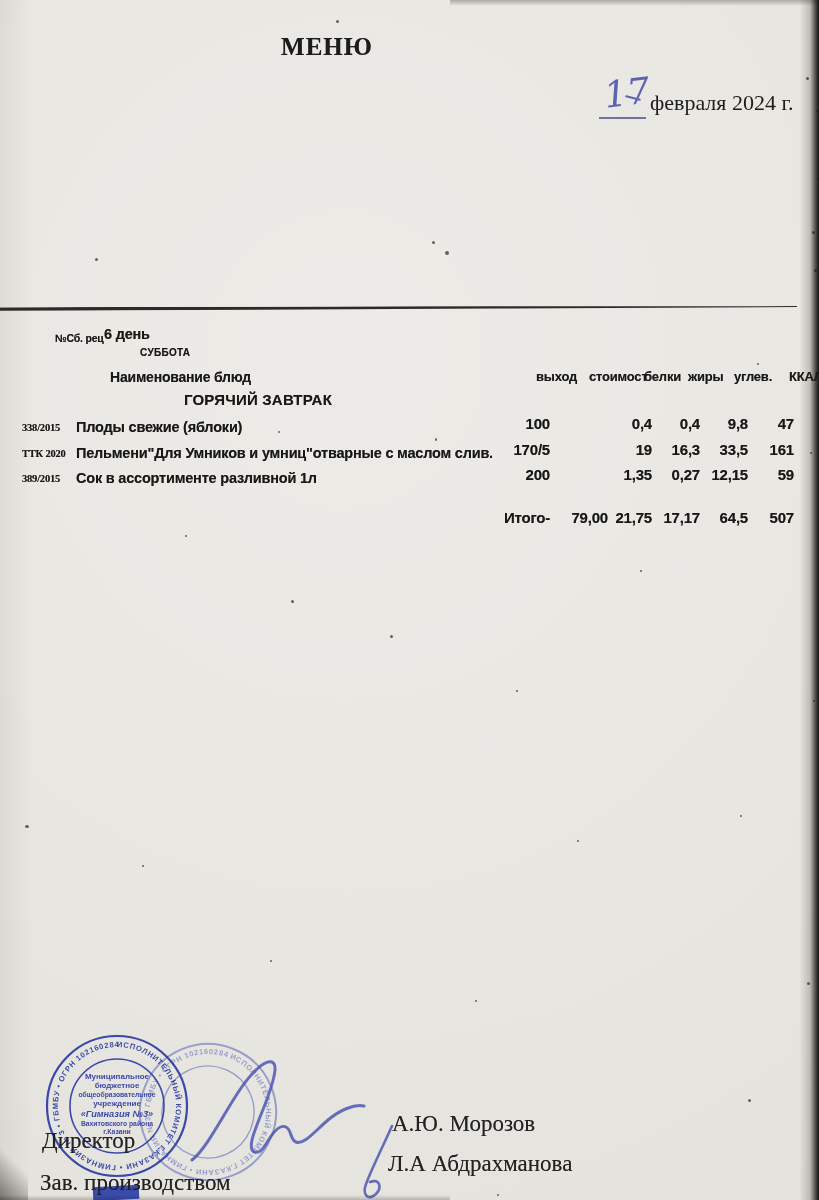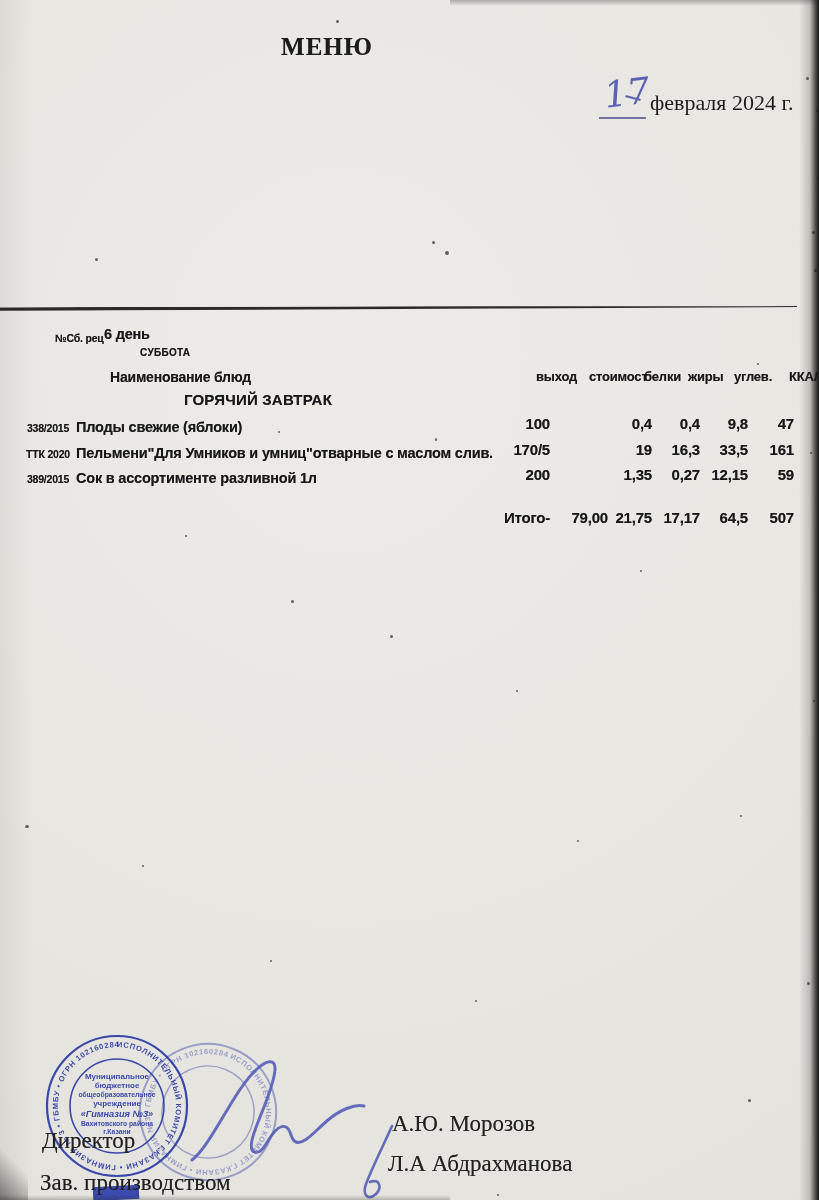--- a/index.html
+++ b/index.html
@@ -34,21 +34,21 @@
     color:#181818; text-shadow:0 0 0.4px rgba(20,20,20,0.55);
     letter-spacing:-0.2px; white-space:nowrap;padding-left:33px; }
   .lbl-small { left:22px; top:332px; font-size:10.5px; }
   .lbl-day   { left:71px; top:326px; font-size:14.5px; }
   .lbl-weekday { left:72px; top:347px; font-size:10px; letter-spacing:0.3px;margin-left:35px; }
   .lbl-namehdr { left:77px; top:369px; font-size:14px; }
   .hdr { top:369px; font-size:13px; }
   .lbl-section { left:151px; top:391px; font-size:15px; letter-spacing:0.2px; }
   .t-row { left:0; width:819px; height:22px; font-size:15px; }
   .t-row span { position:absolute; }
-  .c-code { left:22px; width:52px; top:7px; font-size:10.5px; text-align:center; }
+  .c-code { left:22px; width:52px; top:7px; font-size:10.5px; text-align:left;font-family:Liberation Serif, serif; }
   .c-name { left:76px; top:4px; font-size:14.5px; }
   .c-out  { left:488px; width:62px; text-align:right; }
   .c-cost { left:548px; width:60px; text-align:right; }
   .c-prot { left:598px; width:54px; text-align:right; }
   .c-fat  { left:650px; width:50px; text-align:right; }
   .c-carb { left:698px; width:50px; text-align:right; }
   .c-kcal { left:748px; width:46px; text-align:right; }
   
   .sig-label { font-size:23px; color:#222; text-shadow:0 0 0.5px rgba(30,30,30,0.5); }
   .sig-name  { font-size:23px; color:#222; text-shadow:0 0 0.5px rgba(30,30,30,0.5); }

